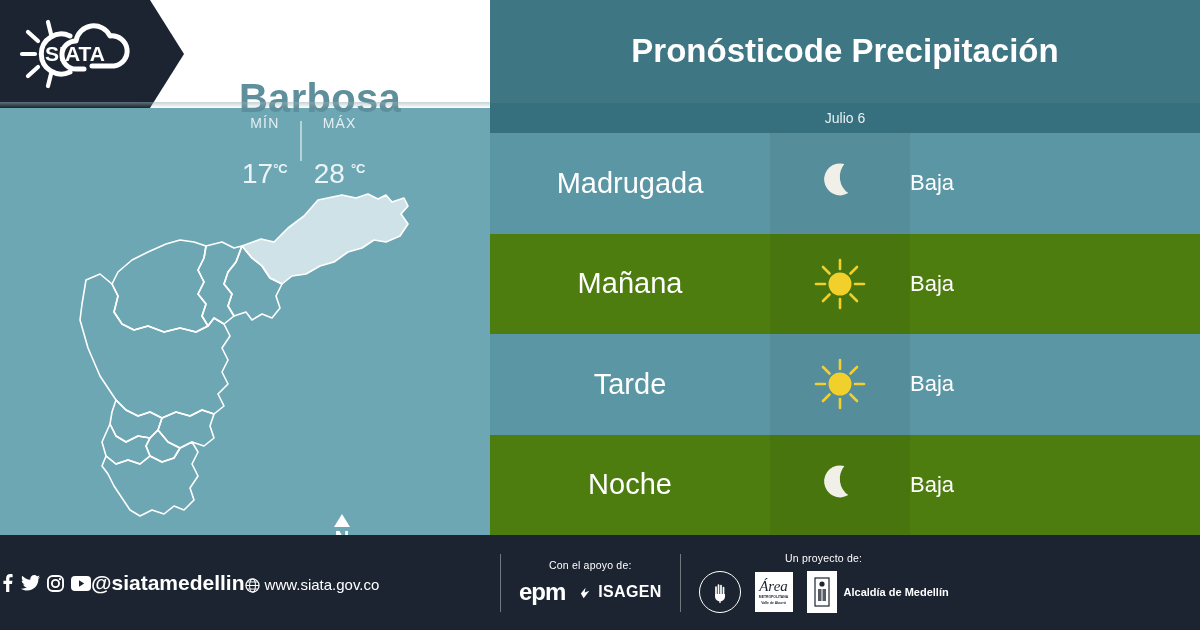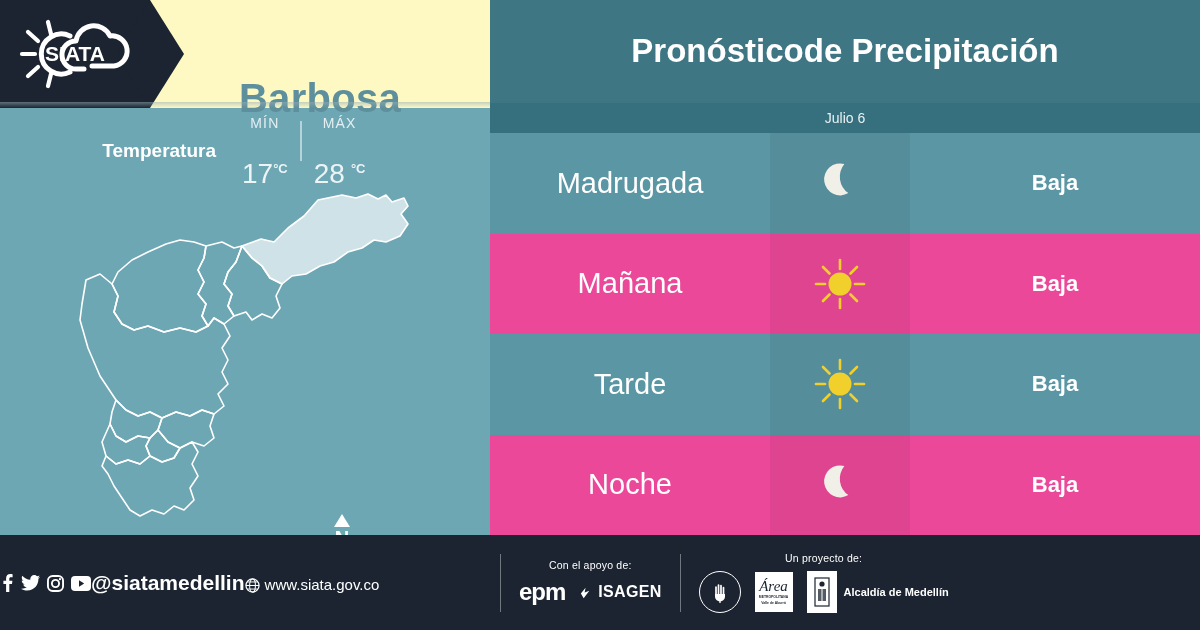--- a/index.html
+++ b/index.html
@@ -5,21 +5,21 @@
   * { margin:0; padding:0; box-sizing:border-box; }
   html,body { width:1200px; height:630px; overflow:hidden; background:#1b2430;
               font-family:"Liberation Sans", sans-serif; }
 
   .poster { position:relative; width:1200px; height:630px; overflow:hidden; }
 
   
   .left-panel { position:absolute; left:0; top:0; width:490px; height:535px;
                 background:#6ea7b4; overflow:hidden; }
   .left-header { position:absolute; left:0; top:0; width:490px; height:108px;
-                 background:#fef9c3; }
+                 background:#ffffff; }
   .left-header::after { content:""; position:absolute; left:0; bottom:0;
                  width:490px; height:6px;
                  background:linear-gradient(to bottom, rgba(150,175,183,.55), rgba(110,167,180,0)); }
 
   .logo-banner { position:absolute; left:0; top:0; width:150px; height:108px;
                  background:#1b2430; }
   .logo-banner::after { content:""; position:absolute; left:150px; top:0;
                  width:0; height:0; border-top:54px solid #1b2430;
                  border-bottom:54px solid #1b2430; border-left:34px solid transparent;
                  transform:scaleX(-1); transform-origin:left center; }
@@ -60,25 +60,25 @@
                   align-items:center; justify-content:center; }
   .rh-title { color:#fff; font-size:33px; font-weight:bold; text-align:center;
               line-height:1.18; }
   .date-band { position:absolute; left:0; top:103px; width:710px; height:30px;
                background:#36707e; display:flex; align-items:center; justify-content:center; }
   .date-band span { color:#e9f2f4; font-size:14px; font-weight:300; }
 
   .table { position:absolute; left:0; top:133px; width:710px; height:342px; }
   .trow { position:relative; width:710px; height:100.5px; display:flex; align-items:center; }
   .trow.light { background:#5a96a3; }
-  .trow.dark  { background:#ec4899; }
+  .trow.dark  { background:#4d7c0f; }
   .c-period { width:280px; text-align:center; color:#fff; font-size:29px; font-weight:300; }
   .c-icon { width:140px; height:100.5px; display:flex; align-items:center;
             justify-content:center; background:rgba(0,0,0,.055); }
-  .c-prob { width:290px; text-align:center; color:#fff; font-size:22px; font-weight:700; }
+  .c-prob { width:290px; text-align:left; color:#fff; font-size:22px; font-weight:400; }
 
   .noise { position:absolute; inset:0; pointer-events:none; opacity:.05;
            background-image:radial-gradient(rgba(255,255,255,.9) .5px, transparent .6px);
            background-size:4px 4px; }
 
   
   .footer { position:absolute; left:0; top:535px; width:1200px; height:95px;
             background:#1b2430; display:flex; align-items:center; }
   .f-social { width:500px; display:flex; flex-direction:row; align-items:flex-end;
               padding-right:30px; color:#fff; }
@@ -124,21 +124,20 @@
           <path d="M70 55 H62 A14 14 0 0 1 62 27 A18 18 0 0 1 96 22 A15 15 0 0 1 100 52 H78" stroke-width="5" stroke-linejoin="round"></path>
         </g>
         <text x="61" y="47" fill="#ffffff" font-size="21" font-weight="bold" text-anchor="middle" font-family="Liberation Sans, sans-serif">SIATA</text>
       </svg>
 
       <div class="city-name">Barbosa</div>
     </div>
 
     <div class="temp-row">
       <div class="temp-title">
-        <div>Temperatura</div>
       </div>
       <div class="temp-block">
         <div class="temp-col">
           <div class="temp-lab">MÍN</div>
           <div class="temp-val">
             <span>17</span>
             <span class="deg">°C</span>
           </div>
         </div>
         <div class="temp-div"></div>

